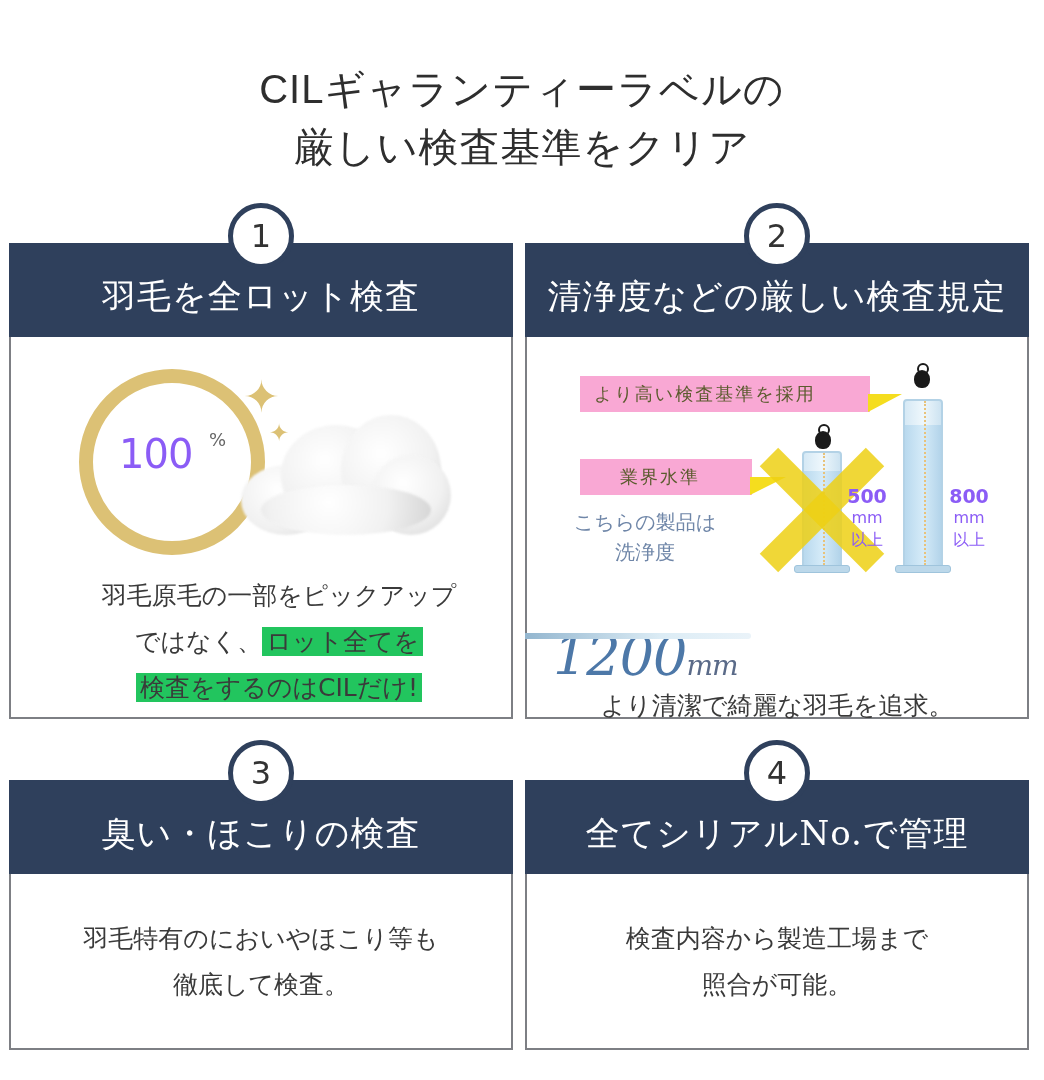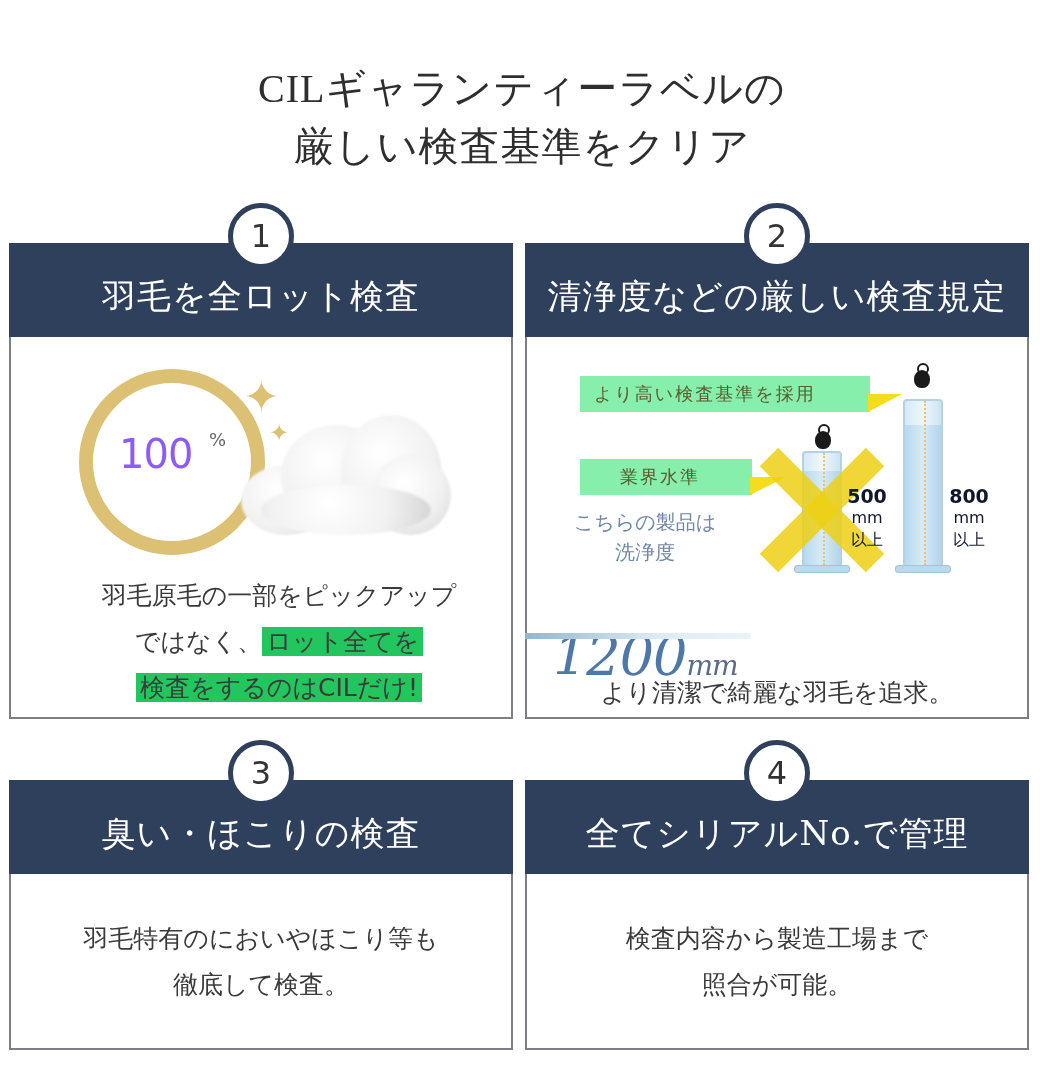--- a/index.html
+++ b/index.html
@@ -1,21 +1,21 @@
 <!DOCTYPE html>
 <html><head>
   <meta charset="utf-8">
   <style>
     * { box-sizing: border-box; margin: 0; padding: 0; }
     html, body { width: 1044px; height: 1080px; background: #ffffff; overflow: hidden; }
     body { position: relative; font-family: "DejaVu Sans", "Liberation Sans", sans-serif; color: #3a3a3a; }
 
     .title {
       position: absolute; left: 0; top: 60px; width: 1044px; text-align: center;
-      font-family: Liberation Serif, serif;
+      font-family: Liberation Sans, sans-serif;
       font-size: 40px; line-height: 58px; color: #2e2e2e; letter-spacing: 1px; font-weight: normal;
     }
 
     .card {
       position: absolute; border: 2px solid #7d7f84; background: #fff;
     }
     .card-header {
       position: absolute; left: -2px; right: -2px; top: -2px; height: 94px;
       background: #2f405c;
       display: flex; align-items: center; justify-content: center; padding-top: 14px;
@@ -61,21 +61,21 @@
       position: absolute; left: 220px; top: 160px; width: 220px; height: 140px;
     }
     .down span {
       position: absolute; border-radius: 50%;
       background: radial-gradient(circle at 40% 35%, #ffffff 0%, #f1f1f1 55%, #d4d4d4 100%);
       filter: blur(1px);
     }
 
     
     .tag {
-      position: absolute; background: #86efac; color: #5b5b2e; font-size: 18px; letter-spacing: 2px;
+      position: absolute; background: #f9a8d4; color: #5b5b2e; font-size: 18px; letter-spacing: 2px;
       display: flex; align-items: center; padding-left: 14px; height: 36px;
     }
     .tag::after {
       content: ""; position: absolute; top: 18px; border-style: solid;
     }
     #tag-high { left: 53px; top: 131px; width: 290px; }
     #tag-high::after { right: -32px; border-width: 0 0 18px 34px; border-color: transparent transparent transparent #f5dd1e; top: 18px; }
     #tag-std { left: 53px; top: 198px; width: 172px; padding-left: 40px; margin-top: 16px; }
     #tag-std::after { right: -34px; border-width: 0 0 18px 36px; border-color: transparent transparent transparent #f5dd1e; top: 18px; }
 
@@ -98,21 +98,21 @@
       background: #1a1a1a;
     }
     .weight::before {
       content: ""; position: absolute; left: 3px; top: -7px; width: 8px; height: 8px;
       border: 2px solid #1a1a1a; border-radius: 50%; background: transparent;
     }
     .xmark {
       position: absolute; width: 150px; height: 26px; background: rgba(237, 208, 20, 0.85);
     }
     .cyl-label {
-      position: absolute; text-align: center; color: #0f172a; font-size: 19px; line-height: 22px;
+      position: absolute; text-align: center; color: #8b5cf6; font-size: 19px; line-height: 22px;
       font-weight: bold; font-family: "DejaVu Sans", "Liberation Sans", sans-serif;
     }
     .cyl-label .unit { font-weight: normal; font-size: 16px; display: block; }
 
     .product-text {
       position: absolute; left: 18px; top: 262px; width: 200px; text-align: center;
       font-family: "DejaVu Serif", "Liberation Serif", serif; color: #6f86a8; font-size: 20px; line-height: 30px;
     }
     .big-num {
       position: absolute; left: 26px; top: 336px;
@@ -195,21 +195,21 @@
     <span class="unit">以上</span>
   </div>
 
   <div class="product-text">
     <div>こちらの製品は</div>
     <div>洗浄度</div>
   </div>
   <div class="big-num"><span>1200</span><span class="mm">mm</span></div>
   <div class="underline-bar"></div>
 
-  <div class="body-text" style="top:425px;">
+  <div class="body-text" style="top:438px;">
     <div>より清潔で綺麗な羽毛を追求。</div>
   </div>
 </div>
 
 <div class="card" id="card3">
   <div class="card-header">
     <div class="num-badge">3</div>
     <div class="htitle">臭い・ほこりの検査</div>
   </div>
   <div class="body-text" style="top:134px;">

